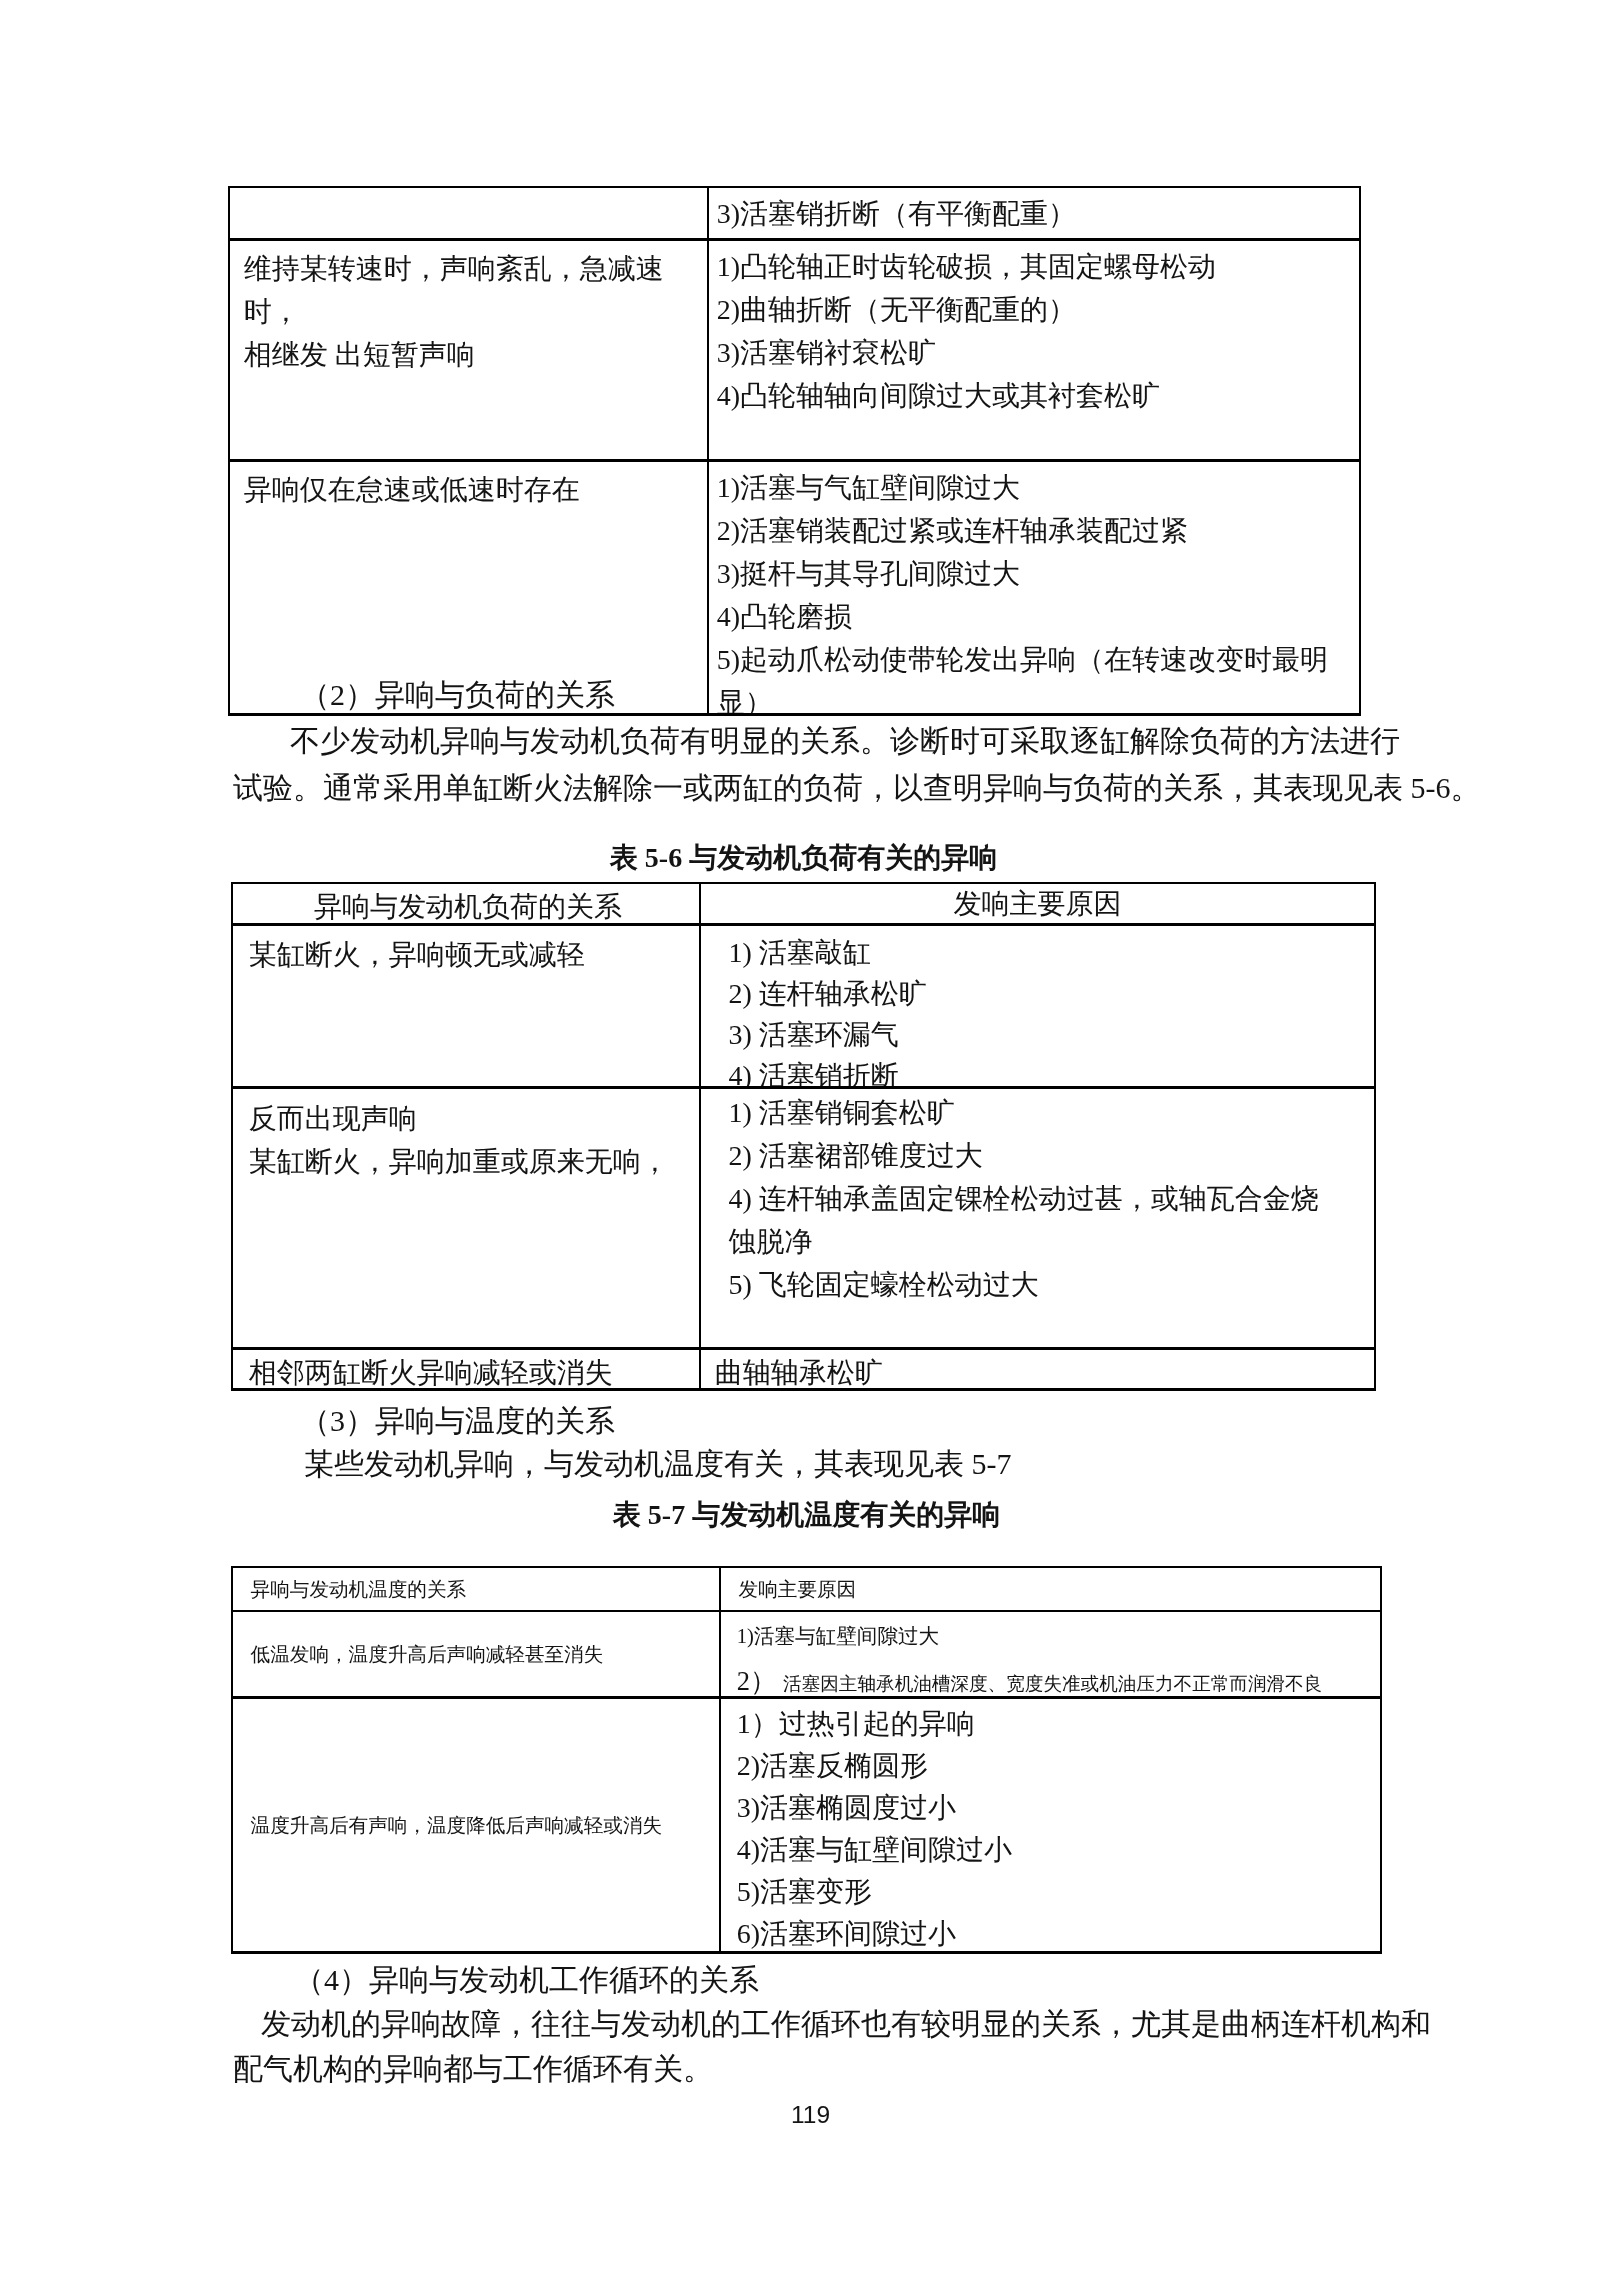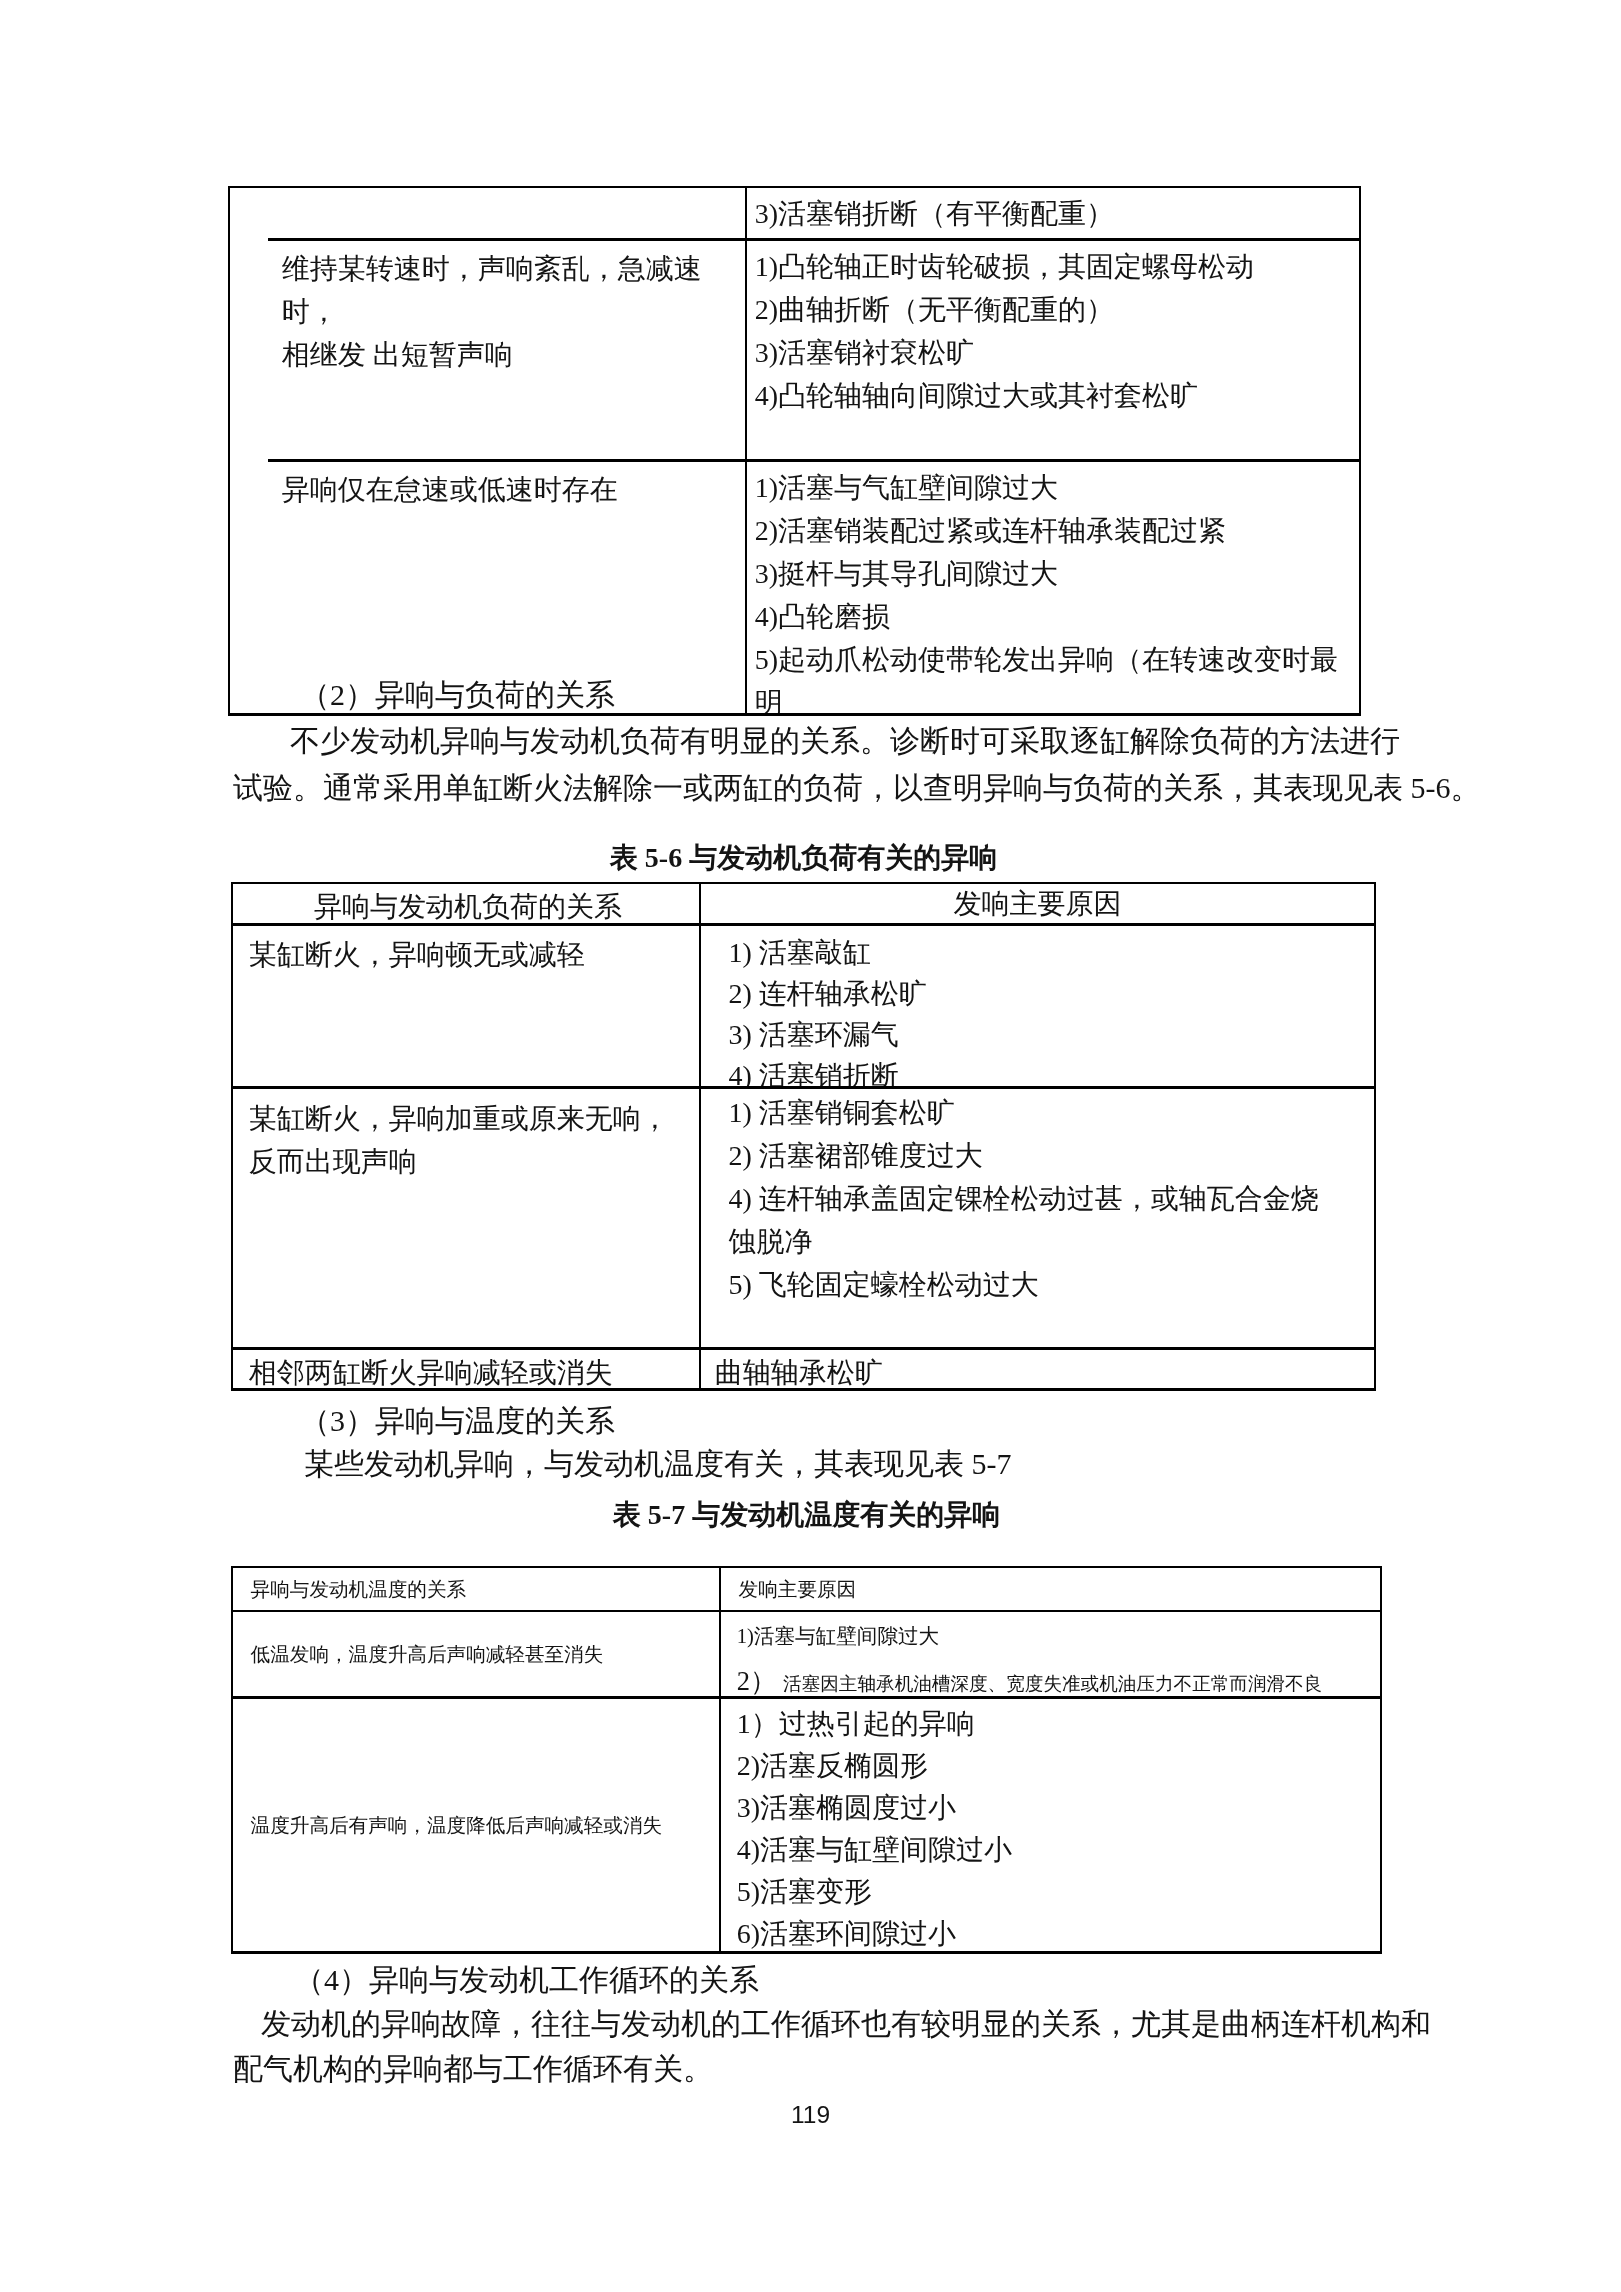--- a/index.html
+++ b/index.html
@@ -12,21 +12,21 @@
     overflow:hidden;
   }
   
   .ttable{position:absolute;box-sizing:border-box;border:2.9px solid #000;}
   .trow{display:grid;box-sizing:border-box;}
   .cell{box-sizing:border-box;overflow:hidden;}
   .sym{border-right:2px solid #000;}
   .cline{white-space:pre-wrap;}
   
   .t-top{left:228px;top:186px;width:1133px;border-top-width:2px;border-bottom-width:3.9px;}
-  .t-top .trow{grid-template-columns:479px 1fr;margin-left:38px;}
+  .t-top .trow{grid-template-columns:479px 1fr;}
   .t-top .trow + .trow{border-top:3.9px solid #000;}
   .t-top .r0{height:50px;}
   .t-top .r1{height:221px;}
   .t-top .r2{height:254px;}
   .t-top .cell{font-size:28px;}
   .t-top .sym{padding:5.9px 9.8px 0 13.7px;}
   .t-top .cause{padding:3.9px 9.8px 0 7.8px;}
   .t-top .cline{line-height:43px;}
   .t-top .r0 .cause{display:flex;align-items:center;padding-top:0;}
   
@@ -124,22 +124,22 @@
         </div>
       <div class="cell cause">
           <div class="cline">1) 活塞敲缸</div>
           <div class="cline">2) 连杆轴承松旷</div>
           <div class="cline">3) 活塞环漏气</div>
           <div class="cline">4) 活塞销折断</div>
         </div>
     </div>
     <div class="trow r2">
       <div class="cell sym">
+          <div class="cline">反而出现声响</div>
           <div class="cline">某缸断火，异响加重或原来无响，</div>
-          <div class="cline">反而出现声响</div>
         </div>
       <div class="cell cause">
           <div class="cline">1) 活塞销铜套松旷</div>
           <div class="cline">2) 活塞裙部锥度过大</div>
           <div class="cline">4) 连杆轴承盖固定锞栓松动过甚，或轴瓦合金烧</div>
           <div class="cline">蚀脱净</div>
           <div class="cline">5) 飞轮固定蠔栓松动过大</div>
         </div>
     </div>
     <div class="trow r3">

